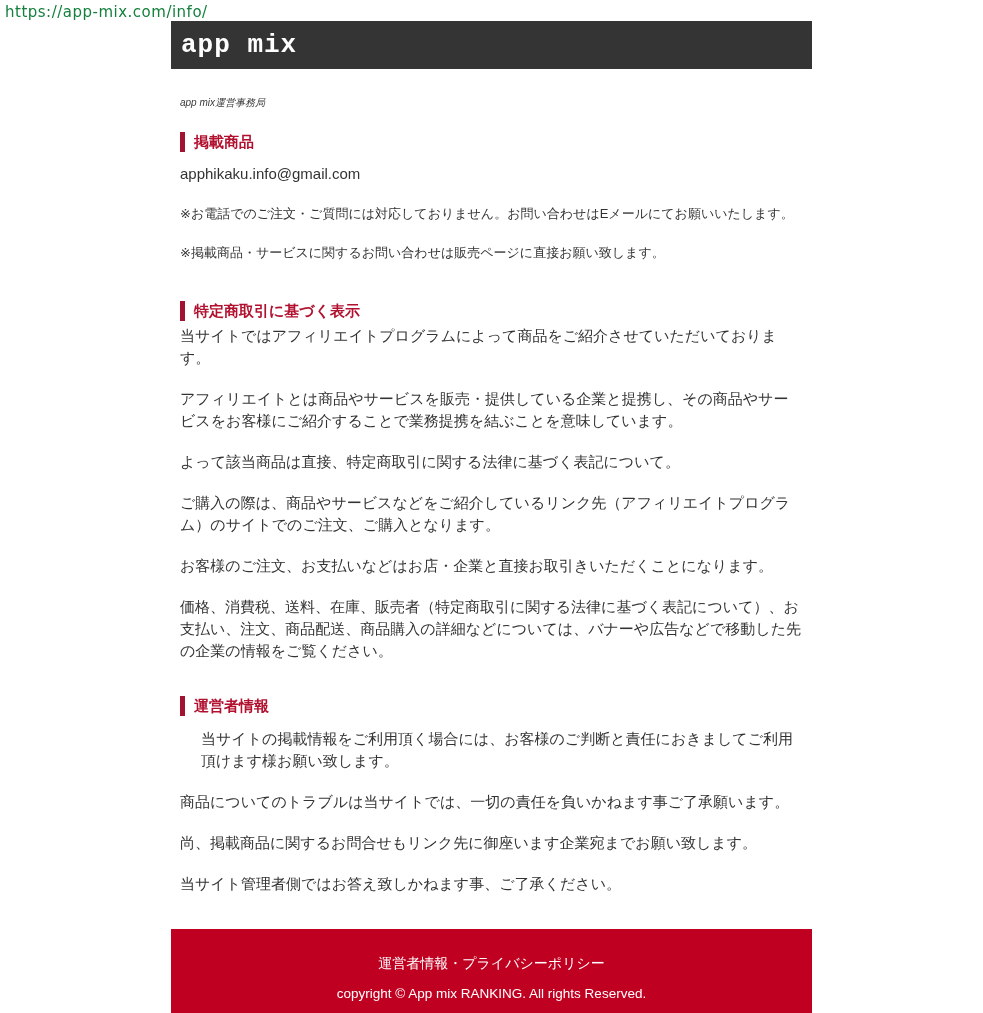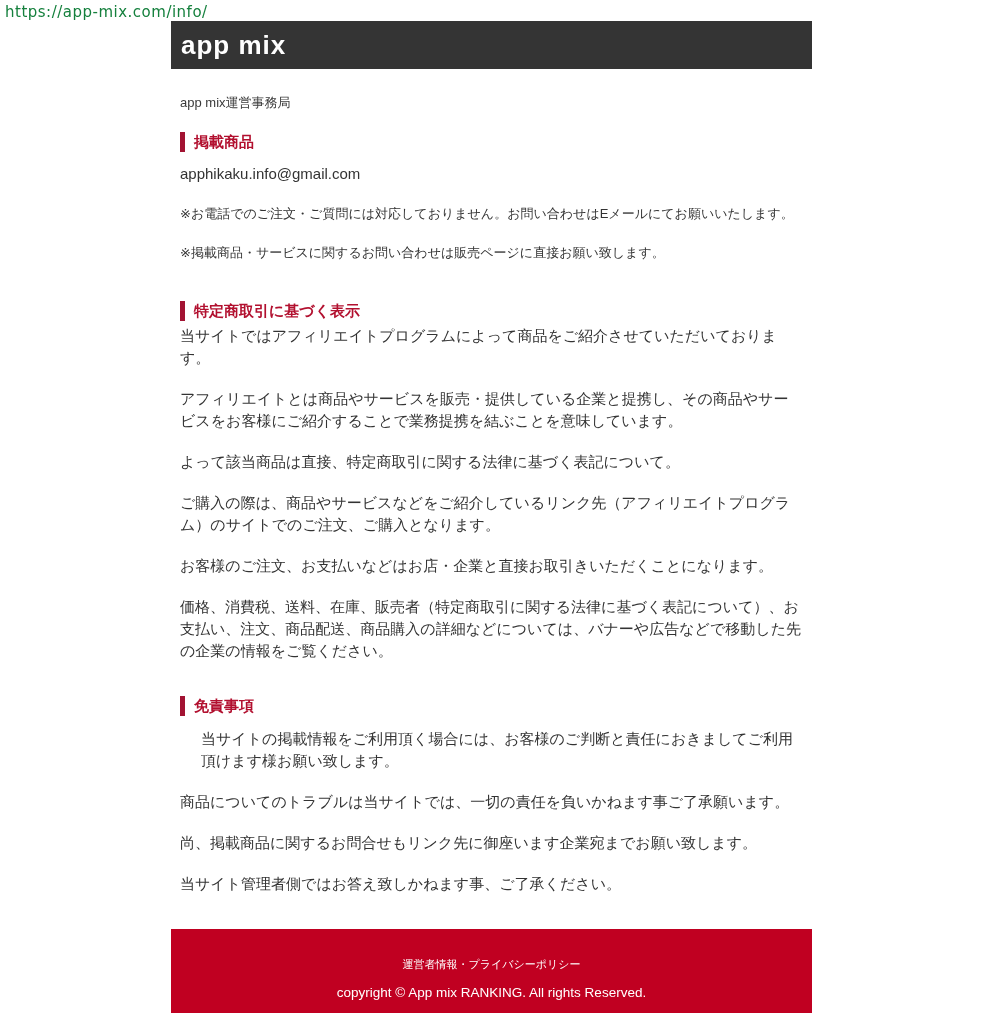--- a/index.html
+++ b/index.html
@@ -28,35 +28,36 @@
   }
   .site-header {
     margin-top: 21px;
     height: 48px;
     background: #343434;
     display: flex;
     align-items: center;
     padding: 0 10px;
   }
   .site-title {
-    font-family: Liberation Sans, sans-serif;
+    font-family: Liberation Mono, monospace;
     font-weight: bold;
     font-size: 26px;
     color: #ffffff;
     margin: 0;
     letter-spacing: 1px;
   }
   .content {
     padding: 0 9px;
   }
   .office-name {
     margin: 24px 0 0 0;
-    font-size: 13px;
+    font-size: 10px;
     line-height: 19px;
     color: #3a3a3a;
+    font-style: italic;
   }
   .section-heading {
     margin: 0;
     font-size: 15px;
     font-weight: bold;
     color: #b2102f;
     border-left: 5px solid #a21332;
     padding-left: 9px;
     line-height: 20px;
   }
@@ -88,21 +89,21 @@
     height: 98px;
     background: #c00021;
     display: flex;
     flex-direction: column;
     align-items: center;
     justify-content: center;
     gap: 13px;
   }
   .footer-link {
     color: #ffffff;
-    font-size: 11px;
+    font-size: 14px;
     text-decoration: none;
     cursor: pointer;
   }
   .footer-copyright {
     color: #ffffff;
     font-size: 13.5px;
     margin: 0;
     text-align: center;
   }
 </style>
@@ -132,21 +133,21 @@
       <h2 class="section-heading heading-commerce">特定商取引に基づく表示</h2>
       <p class="para para-first">当サイトではアフィリエイトプログラムによって商品をご紹介させていただいております。</p>
       <p class="para">アフィリエイトとは商品やサービスを販売・提供している企業と提携し、その商品やサービスをお客様にご紹介することで業務提携を結ぶことを意味しています。</p>
       <p class="para">よって該当商品は直接、特定商取引に関する法律に基づく表記について。</p>
       <p class="para">ご購入の際は、商品やサービスなどをご紹介しているリンク先（アフィリエイトプログラム）のサイトでのご注文、ご購入となります。</p>
       <p class="para">お客様のご注文、お支払いなどはお店・企業と直接お取引きいただくことになります。</p>
       <p class="para">価格、消費税、送料、在庫、販売者（特定商取引に関する法律に基づく表記について）、お支払い、注文、商品配送、商品購入の詳細などについては、バナーや広告などで移動した先の企業の情報をご覧ください。</p>
     </section>
 
     <section>
-      <h2 class="section-heading heading-disclaimer">免責事項</h2>
+      <h2 class="section-heading heading-disclaimer">運営者情報</h2>
       <p class="para para-first-d">当サイトの掲載情報をご利用頂く場合には、お客様のご判断と責任におきましてご利用頂けます様お願い致します。</p>
       <p class="para">商品についてのトラブルは当サイトでは、一切の責任を負いかねます事ご了承願います。</p>
       <p class="para">尚、掲載商品に関するお問合せもリンク先に御座います企業宛までお願い致します。</p>
       <p class="para">当サイト管理者側ではお答え致しかねます事、ご了承ください。</p>
     </section>
 
   </main>
 
   <footer class="site-footer">
     <a class="footer-link">運営者情報・プライバシーポリシー</a>

